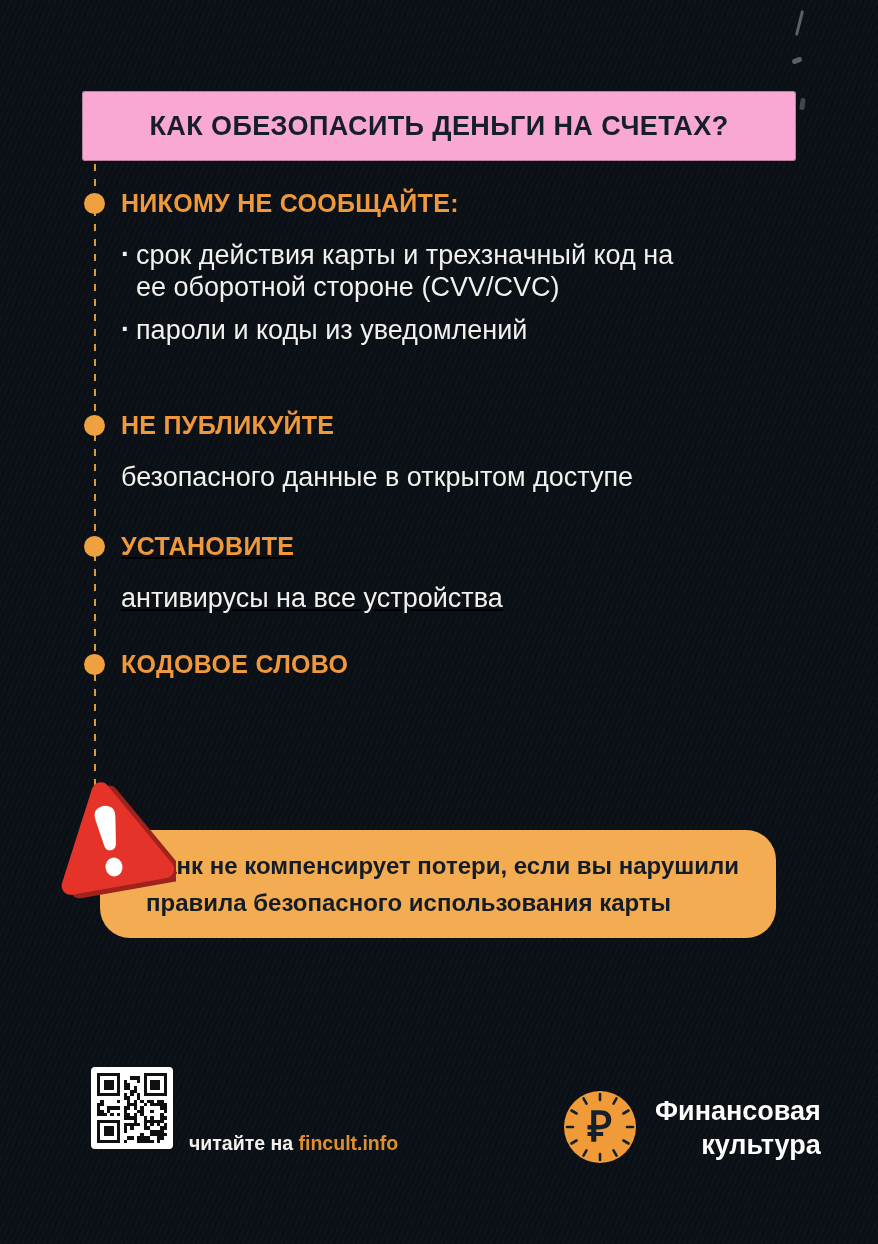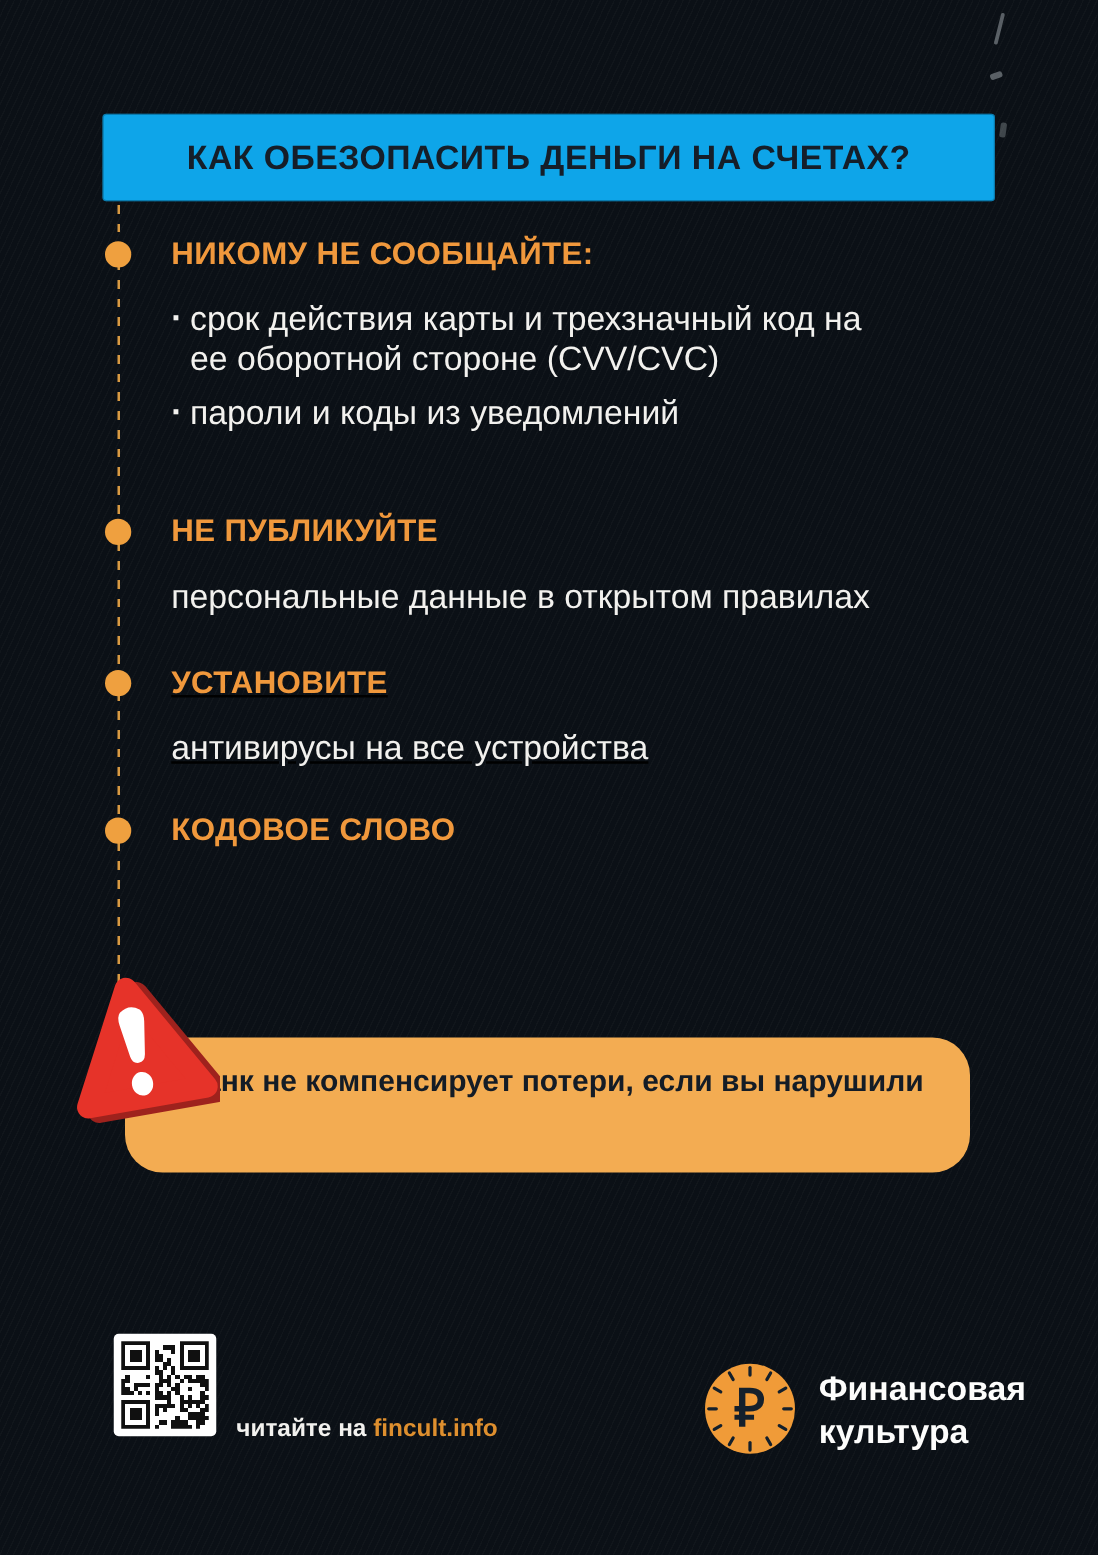--- a/index.html
+++ b/index.html
@@ -11,21 +11,21 @@
     background-image:repeating-linear-gradient(115deg,
       rgba(255,255,255,0.022) 0px, rgba(255,255,255,0.022) 1px,
       transparent 1px, transparent 5px);
     font-family:"Liberation Sans", sans-serif;
   }
   .abs { position:absolute; }
 
   
   .banner {
     left:82px; top:91px; width:714px; height:70px;
-    background:#0ea5e9; border-radius:3px;
+    background:#f9a8d4; border-radius:3px;
     display:flex; align-items:center; justify-content:center;
     box-shadow:0 0 0 1px rgba(0,0,0,0.25) inset;
   }
   .banner-title {
     font-size:27px; font-weight:bold; color:#151e29;
     letter-spacing:0.4px; white-space:nowrap;
   }
 
   
   .timeline {
@@ -34,21 +34,21 @@
       #D99A42 0px, #D99A42 7px, transparent 7px, transparent 15px);
   }
   .dot {
     width:21px; height:21px; border-radius:50%;
     background:#EFA03F; left:84px;
   }
   .dot-1 { top:193px; } .dot-2 { top:415px; }
   .dot-3 { top:536px; } .dot-4 { top:654px; }
 
   
-  .section { left:137px; width:640px; }
+  .section { left:121px; width:640px; }
   .section-1 { top:189px; } .section-2 { top:411px; }
   .section-3 { top:532px;text-decoration:underline; } .section-4 { top:650px; }
   .section-heading {
     margin:0 0 21px 0; font-size:25px; font-weight:bold;
     color:#F0983C; letter-spacing:0.3px; white-space:nowrap;
   }
   .item {
     font-size:27px; line-height:32px; color:#F2F1EE;
     margin-bottom:11px;
   }
@@ -79,21 +79,21 @@
   }
   .qr svg { display:block; width:70px; height:70px; }
   .footer-note {
     left:189px; top:1097px; font-size:19.5px; font-weight:bold;
     color:#F2F1EE; line-height:31px; white-space:nowrap;
   }
   .footer-link { color:#DE8F2E; }
   .brand-coin { left:562px; top:1089px; width:76px; height:76px; }
   .brand-name {
     left:655px; top:1094px; font-size:27px; font-weight:bold;
-    color:#FDFDFC; line-height:34px; white-space:nowrap;
+    color:#FDFDFC; line-height:34px; white-space:nowrap;text-align:right;
   }
 
   
   .scratch { background:#b9c2c6; opacity:0.45; border-radius:2px; }
   .scratch-1 { left:798px; top:10px;  width:3px;  height:26px; transform:rotate(14deg); }
   .scratch-2 { left:792px; top:58px;  width:10px; height:5px;  transform:rotate(-20deg); }
   .scratch-3 { left:800px; top:98px;  width:5px;  height:12px; transform:rotate(8deg); opacity:0.3; }
 </style>
 </head>
 <body>
@@ -109,34 +109,35 @@
 <div class="abs dot dot-4"></div>
 
 <div class="abs section section-1">
   <h2 class="section-heading">НИКОМУ НЕ СООБЩАЙТЕ:</h2>
   <div class="item">срок действия карты и трехзначный код на ее оборотной стороне (CVV/CVC)</div>
   <div class="item">пароли и коды из уведомлений</div>
 </div>
 
 <div class="abs section section-2">
   <h2 class="section-heading">НЕ ПУБЛИКУЙТЕ</h2>
-  <div class="item">персональные данные в открытом правилах</div>
+  <div class="item">безопасного данные в открытом доступе</div>
 </div>
 
 <div class="abs section section-3">
   <h2 class="section-heading">УСТАНОВИТЕ</h2>
   <div class="item">антивирусы на все устройства</div>
 </div>
 
 <div class="abs section section-4">
   <h2 class="section-heading">КОДОВОЕ СЛОВО</h2>
 </div>
 
 <div class="abs warning-box">
   <span class="warning-line">Банк не компенсирует потери, если вы нарушили</span>
+  <span class="warning-line">правила безопасного использования карты</span>
 </div>
 
 <div class="abs alert-icon">
   <svg viewBox="0 0 128 136" width="128" height="136">
     <g transform="rotate(-10 64 68)">
       <path d="M62 14 L112 102 L16 102 Z" fill="#9E221D" stroke="#9E221D" stroke-width="18" stroke-linejoin="round" transform="translate(8 5)"></path>
       <path d="M62 14 L112 102 L16 102 Z" fill="#E63329" stroke="#E63329" stroke-width="18" stroke-linejoin="round"></path>
       <path d="M54 32 q8 -6 16 0 q3 3 2 10 l-4 26 q-1 6 -6 6 q-5 0 -6 -6 l-4 -26 q-1 -7 2 -10 Z" fill="#ffffff"></path>
       <ellipse cx="62" cy="91" rx="8.5" ry="9.5" fill="#ffffff"></ellipse>
     </g>

